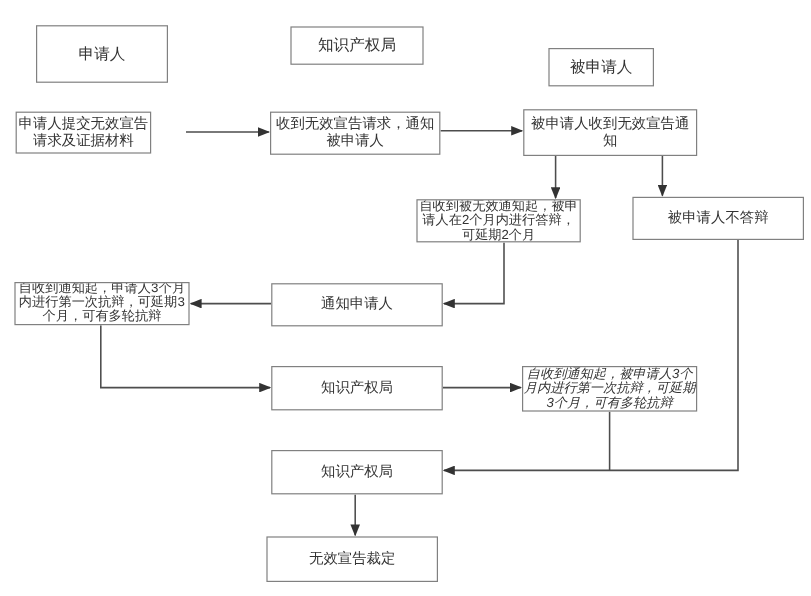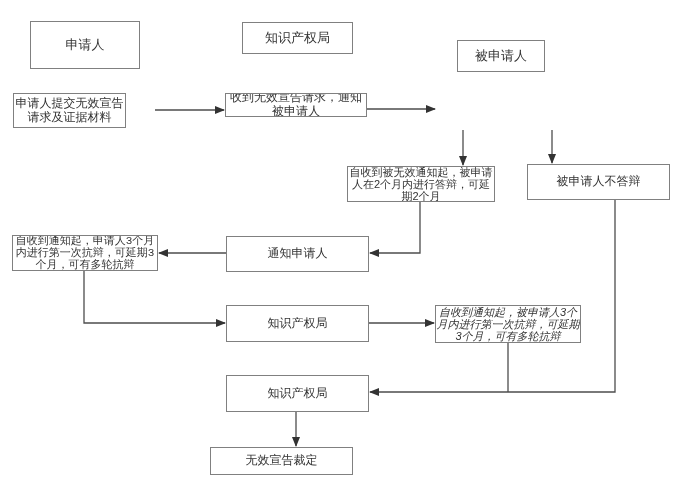--- a/index.html
+++ b/index.html
@@ -68,32 +68,33 @@
   </svg>
 
   <div class="box hdr" style="left:30px; top:21px; width:110px; height:48px;">申请人</div>
 
   <div class="box hdr" style="left:242px; top:22px; width:111px; height:32px;">知识产权局</div>
 
   <div class="box hdr" style="left:457px; top:40px; width:88px; height:32px;">被申请人</div>
 
   <div class="box" style="left:13px; top:93px; width:113px; height:35px;">申请人提交无效宣告请求及证据材料</div>
 
-  <div class="box" style="left:225px; top:93px; width:142px; height:24px;">收到无效宣告请求，通知被申请人</div>
+  <div class="box" style="left:225px; top:93px; width:142px; height:36px;">收到无效宣告请求，通知被申请人</div>
 
+  <div class="box" style="left:436px; top:91px; width:145px; height:39px;">被申请人收到无效宣告通知</div>
 
-  <div class="box sm" style="left:347px; top:166px; width:148px; height:36px;">自收到被无效通知起，被申请人在2个月内进行答辩，可延期2个月</div>
+  <div class="box sm" style="left:347px; top:166px; width:137px; height:36px;">自收到被无效通知起，被申请人在2个月内进行答辩，可延期2个月</div>
 
   <div class="box" style="left:527px; top:164px; width:143px; height:36px;">被申请人不答辩</div>
 
   <div class="box sm" style="left:12px; top:235px; width:146px; height:36px;font-family:Liberation Mono, monospace;">自收到通知起，申请人3个月内进行第一次抗辩，可延期3个月，可有多轮抗辩</div>
 
   <div class="box" style="left:226px; top:236px; width:143px; height:36px;">通知申请人</div>
 
   <div class="box" style="left:226px; top:305px; width:143px; height:37px;">知识产权局</div>
 
   <div class="box sm" style="left:435px; top:305px; width:146px; height:38px;font-style:italic;">自收到通知起，被申请人3个月内进行第一次抗辩，可延期3个月，可有多轮抗辩</div>
 
   <div class="box" style="left:226px; top:375px; width:143px; height:37px;">知识产权局</div>
 
-  <div class="box" style="left:210px; top:447px; width:143px; height:28px;">无效宣告裁定</div>
+  <div class="box" style="left:222px; top:447px; width:143px; height:38px;">无效宣告裁定</div>
 
 </div>
 
 </body></html>

